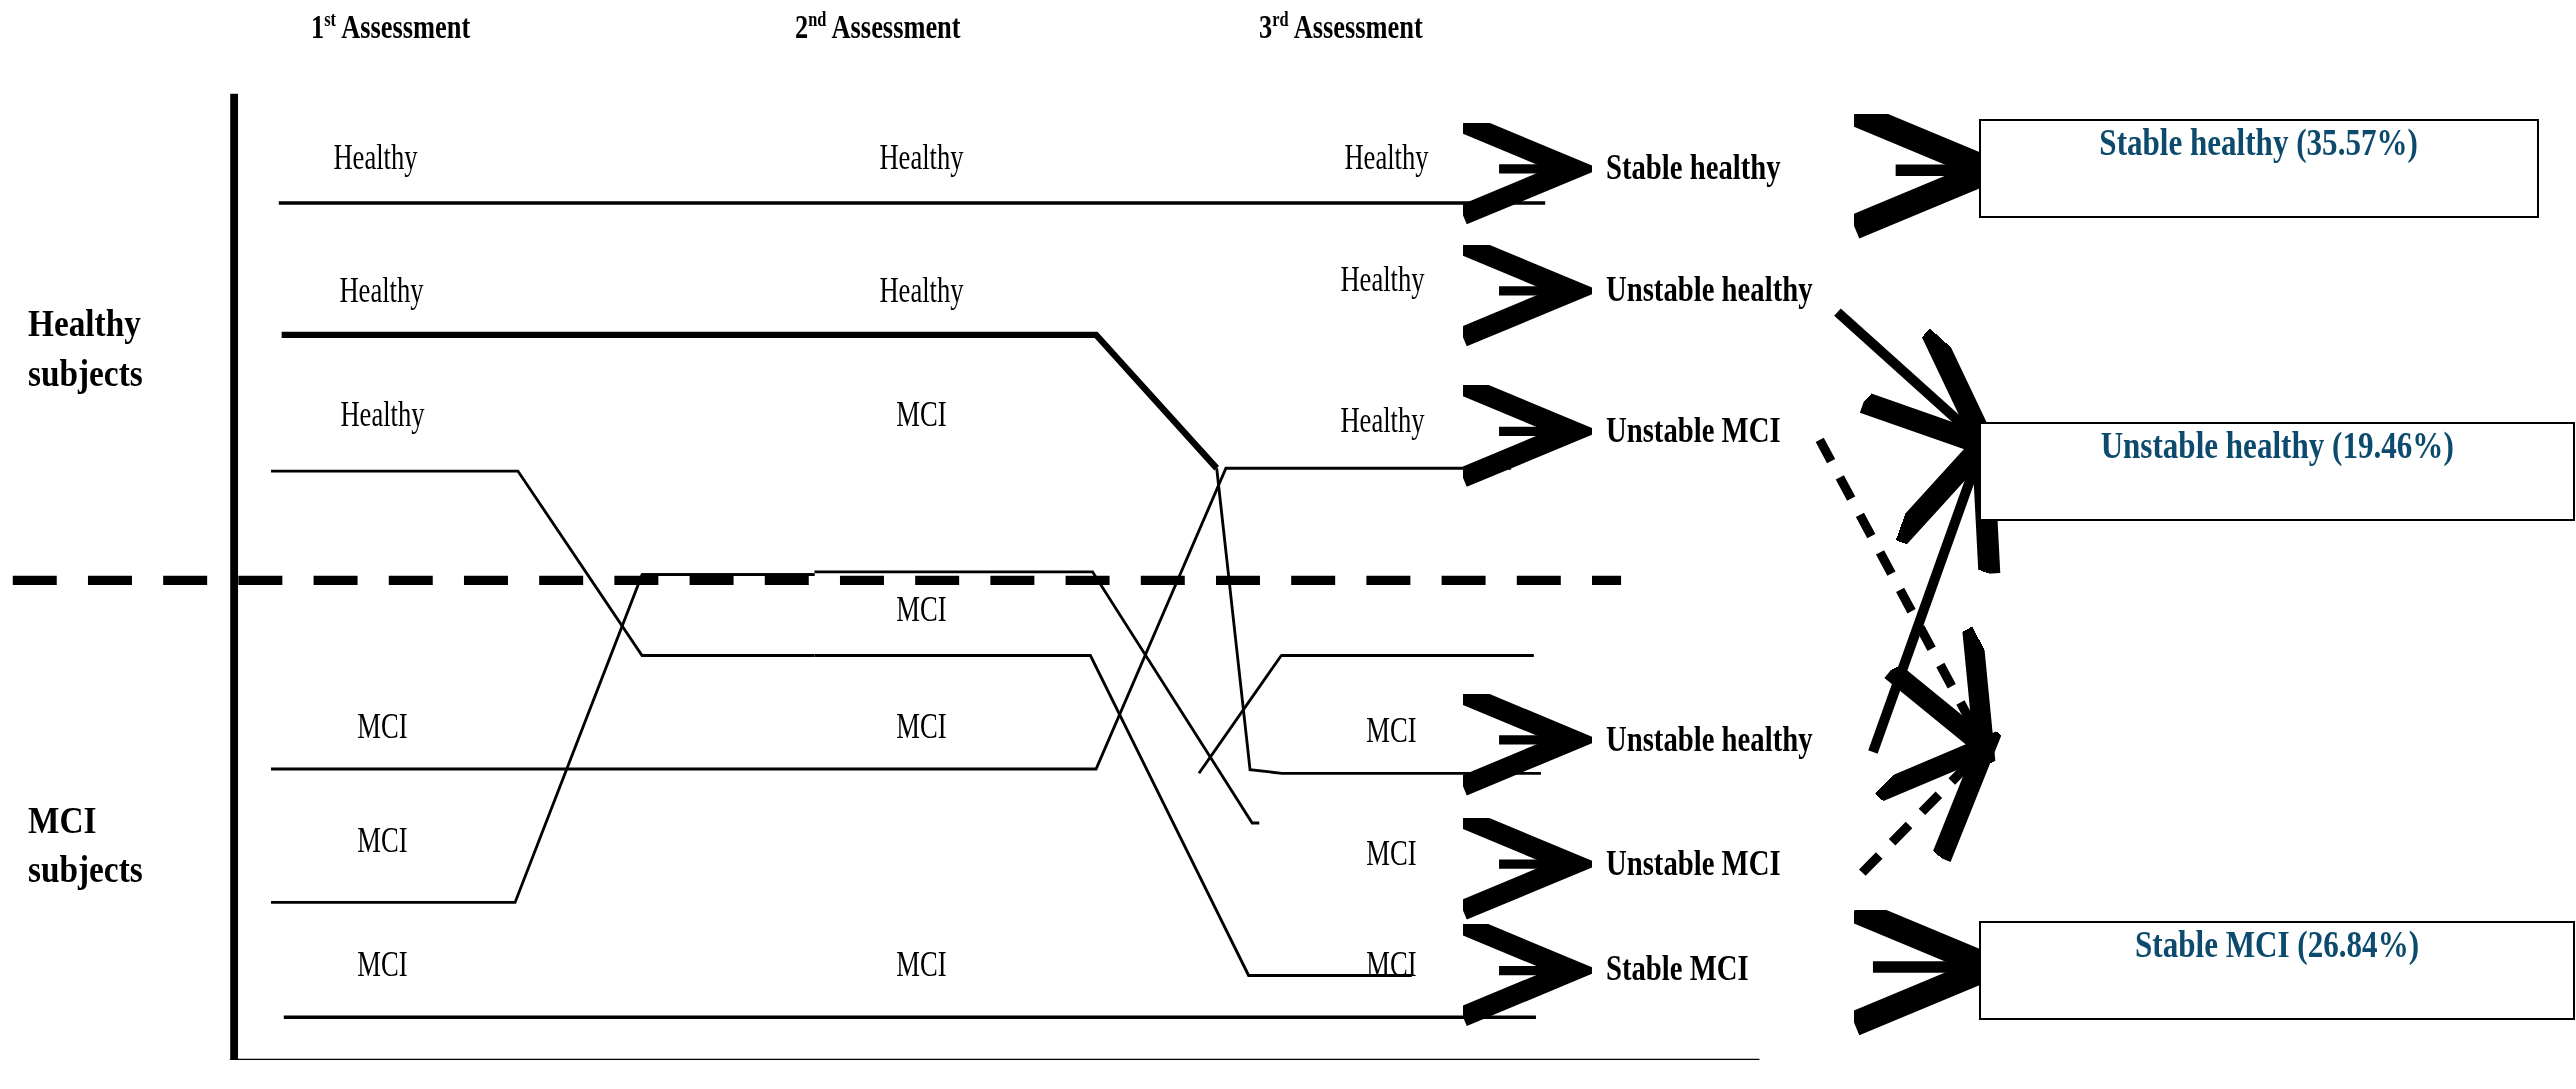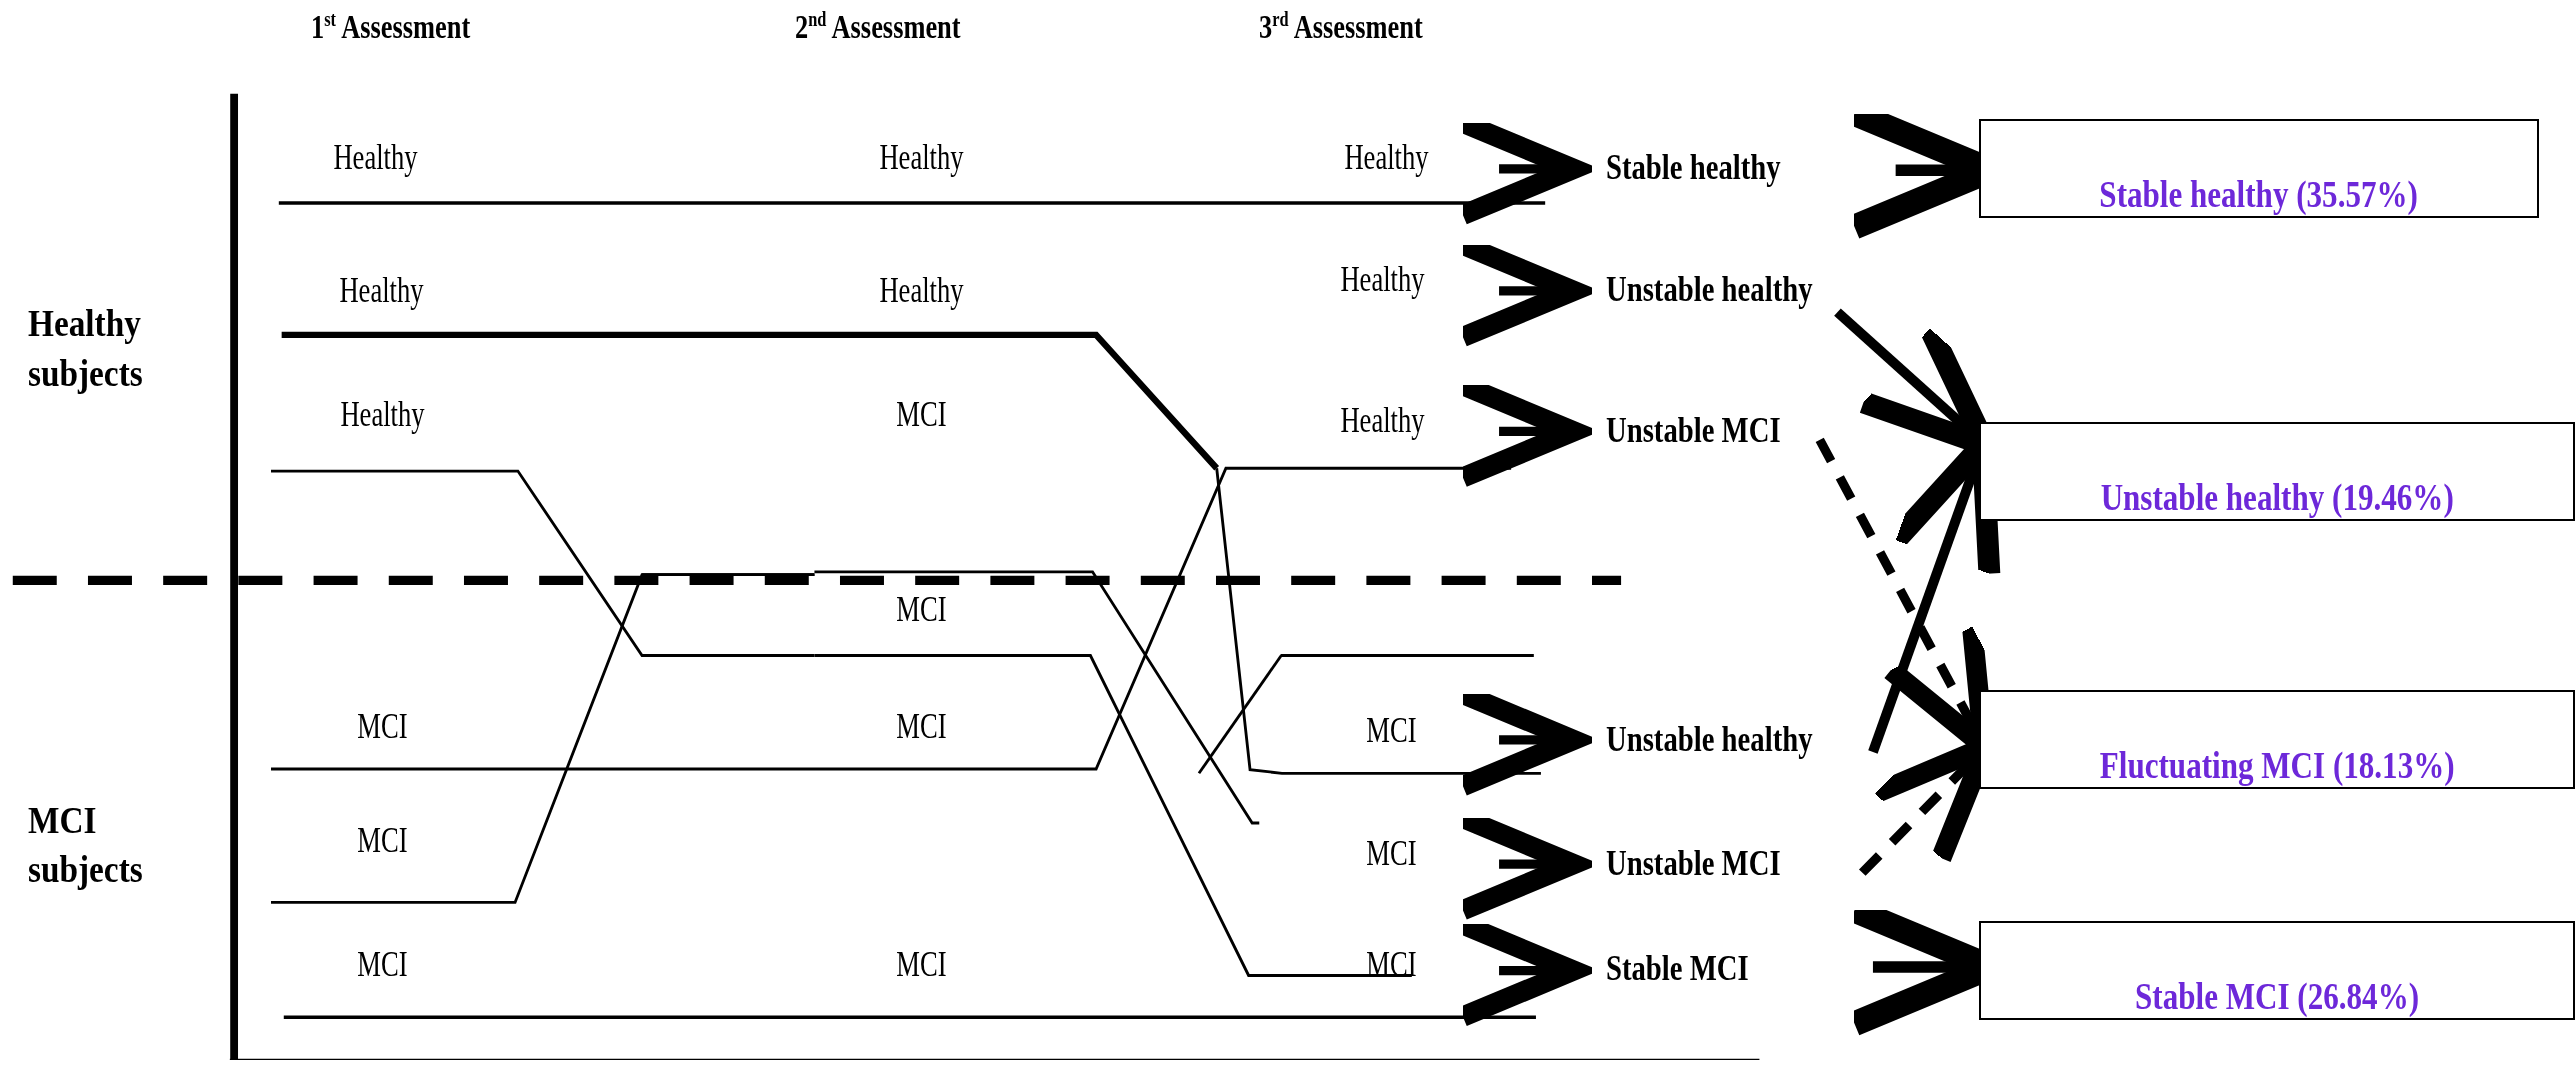--- a/index.html
+++ b/index.html
@@ -39,25 +39,25 @@
     transform-origin:left center;
   }
   .outcome{
     font-size:35px;
     font-weight:700;
     transform:scaleX(0.82);
     transform-origin:left center;
   }
   .boxlbl{
     position:absolute;
-    display:flex;align-items:flex-end;justify-content:center;
+    display:flex;align-items:flex-start;justify-content:center;
     box-sizing:border-box;
     border:2.8px solid #000;
     background:#fff;
-    color:#6d28d9;
+    color:#0c4a6e;
     font-size:37px;
     font-weight:700;
     font-family:"Liberation Serif","DejaVu Serif",serif;
   }
   .boxlbl > span{
     transform:scaleX(0.84);
     transform-origin:center center;
     white-space:nowrap;
   }
 </style>
@@ -187,21 +187,18 @@
   <div class="lbl outcome" style="left:1606px;top:722px;">Unstable healthy</div>
   <div class="lbl outcome" style="left:1606px;top:846px;">Unstable MCI</div>
   <div class="lbl outcome" style="left:1606px;top:951px;">Stable MCI</div>
 
   <div class="boxlbl" style="left:1979px;top:119px;width:560px;height:99px;">
     <span>Stable healthy (35.57%)</span>
   </div>
   <div class="boxlbl" style="left:1979px;top:382px;width:596px;height:99px;margin-top:40px;">
     <span>Unstable healthy (19.46%)</span>
   </div>
-  <div class="boxlbl" style="left:1979px;top:690px;width:596px;height:99px;">
-    <span>Fluctuating MCI (18.13%)</span>
-  </div>
   <div class="boxlbl" style="left:1979px;top:921px;width:596px;height:99px;font-family:Liberation Serif, serif;">
     <span>Stable MCI (26.84%)</span>
   </div>
 
 </div>
 
 
 </body></html>

